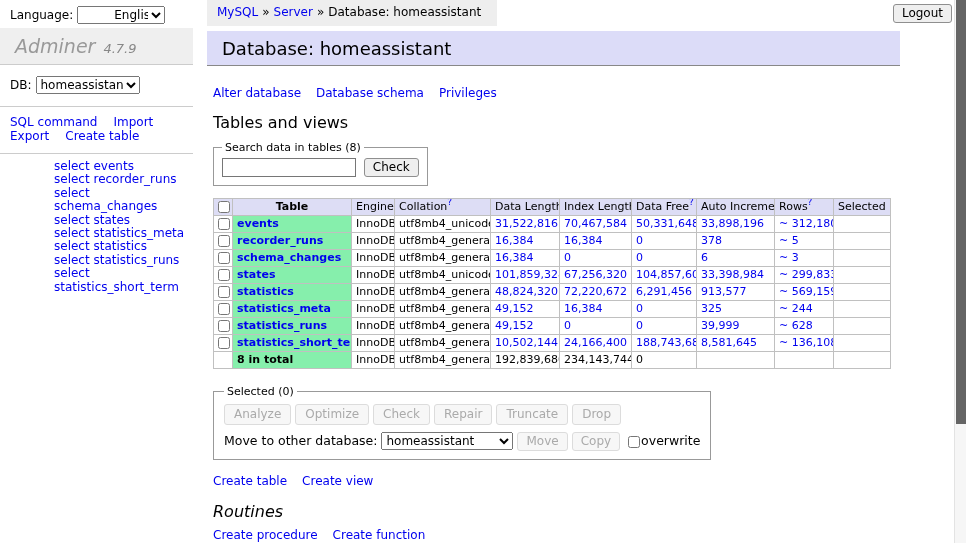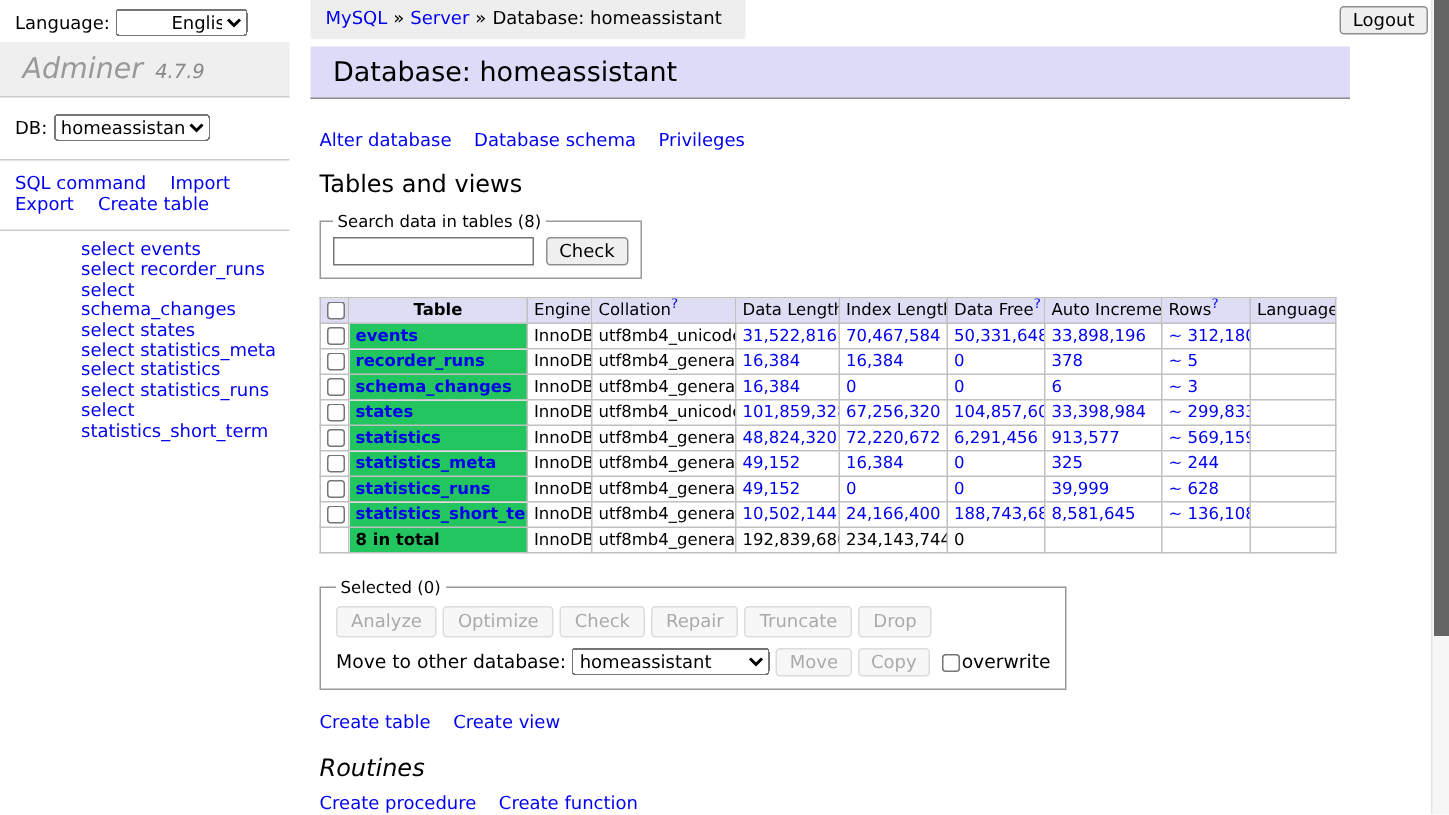--- a/index.html
+++ b/index.html
@@ -64,21 +64,21 @@
   
   table.db-tables { border-collapse:collapse; margin:12px 0 0 6px; font-size:11px; table-layout:fixed; width:677px; }
   table.db-tables td, table.db-tables th {
     border:1px solid #c0c0c0; padding:2px 4px; line-height:12px;
     overflow:hidden; white-space:nowrap; font-weight:normal; text-align:left;
   }
   thead th { background:#ddddf5; }
   thead th.col-name { font-weight:bold; text-align:center; }
   thead sup a { font-size:9px; }
   sup { line-height:0; }
-  tbody th { background:#22c55e; }
+  tbody th { background:#86efac; }
   td.chk, th.chk { text-align:center; padding:1px 2px; }
   input[type=checkbox] { width:12px; height:12px; margin:0; vertical-align:middle; }
   td.num { text-align:right; }
   a.tbl { font-weight:bold; }
   tr.total th { font-weight:bold; }
   tr.total td.num { color:#000; }
   td.ghost { border:none; border-top:1px solid #c0c0c0; background:#fff; }
 
   
   .selected-fs { display:inline-block; margin:16px 0 0 6px; padding:2px 10px 8px; }
@@ -167,21 +167,21 @@
           <tr>
             <th class="chk"><input type="checkbox" style=""></th>
             <th class="col-name">Table</th>
             <th class="col-h">Engine<sup><a>?</a></sup></th>
             <th class="col-h">Collation<sup><a>?</a></sup></th>
             <th class="col-h">Data Length</th>
             <th class="col-h">Index Length</th>
             <th class="col-h">Data Free<sup><a>?</a></sup></th>
             <th class="col-h">Auto Increment</th>
             <th class="col-h">Rows<sup><a>?</a></sup></th>
-            <th class="col-h">Language</th>
+            <th class="col-h">Selected</th>
           </tr>
         </thead>
       <tbody>
           <tr>
             <td class="chk"><input type="checkbox" style=""></td>
             <th><a class="tbl">events</a></th>
             <td>InnoDB</td>
             <td>utf8mb4_unicode_ci</td>
             <td class="num"><a>31,522,816</a></td>
             <td class="num"><a>70,467,584</a></td>

